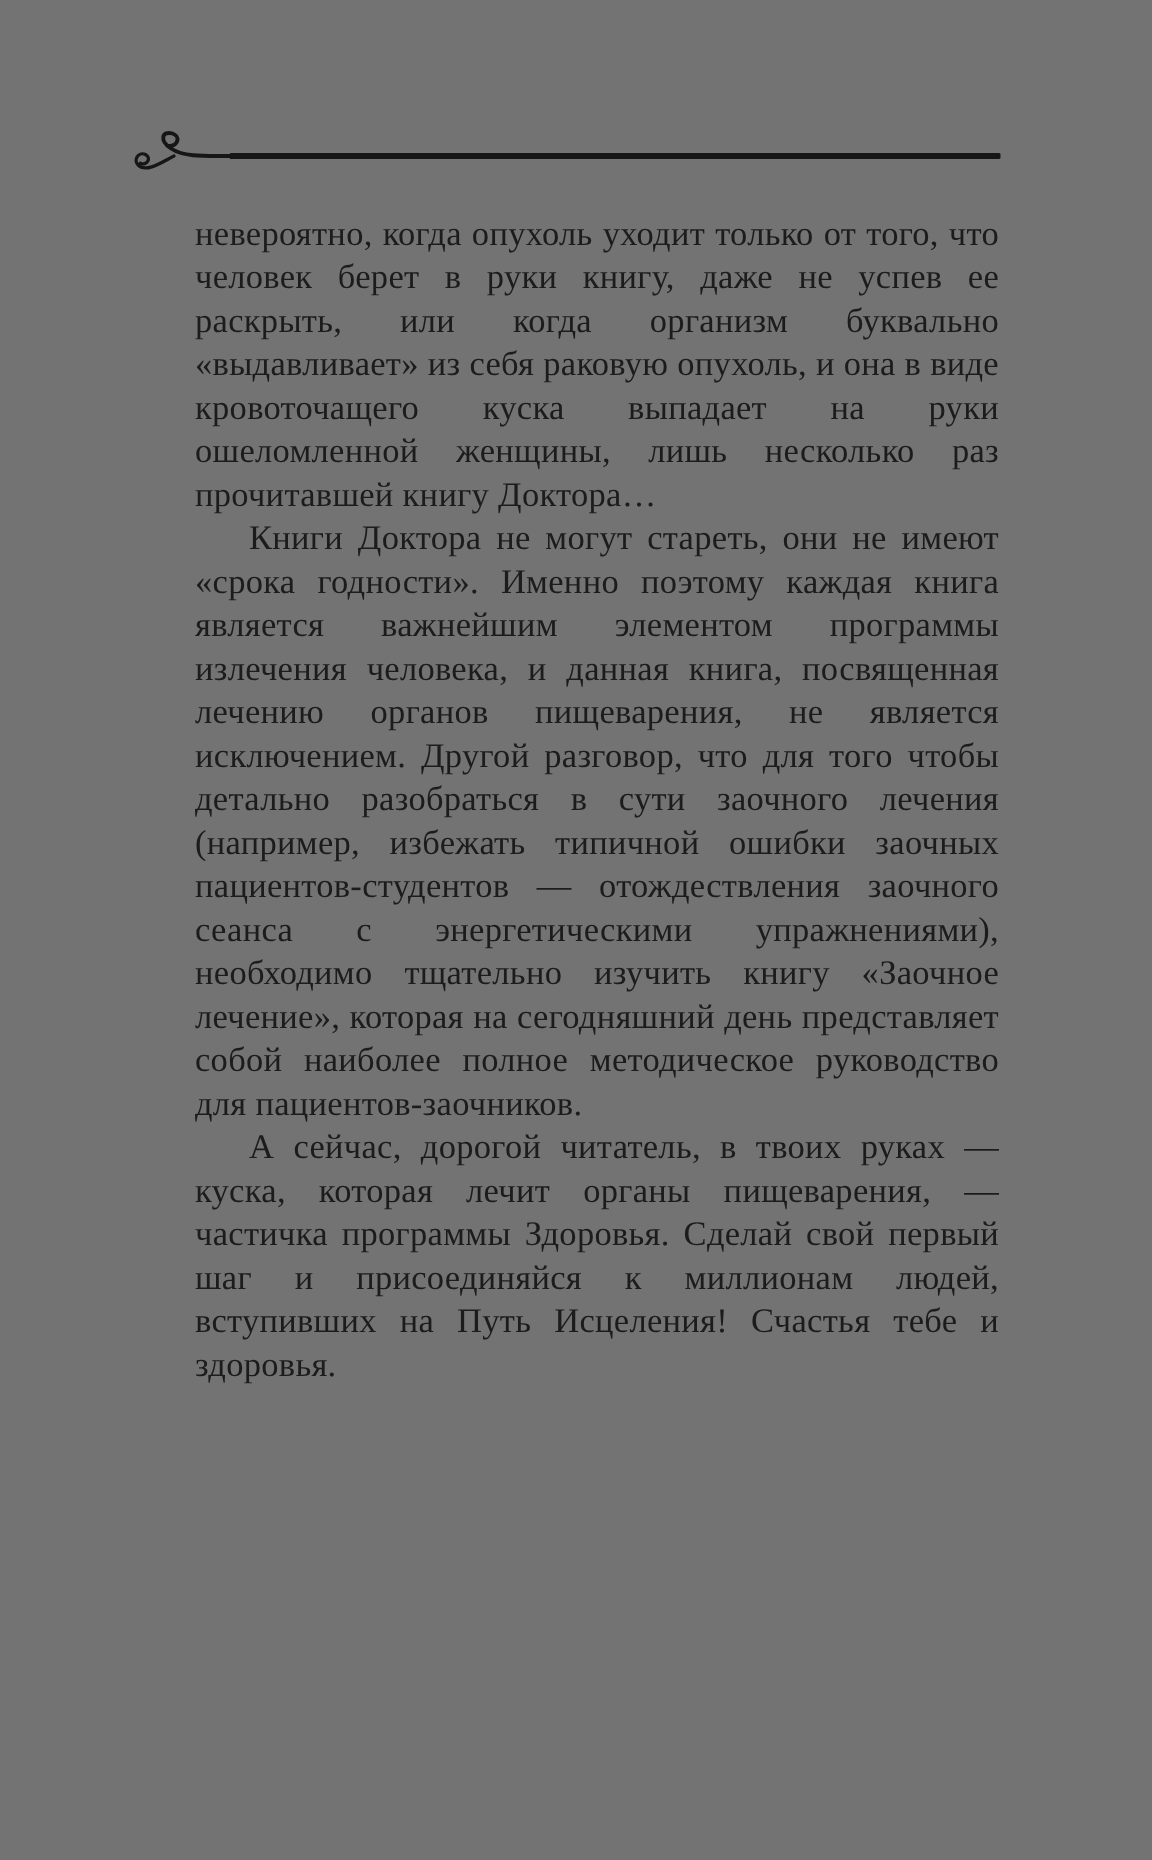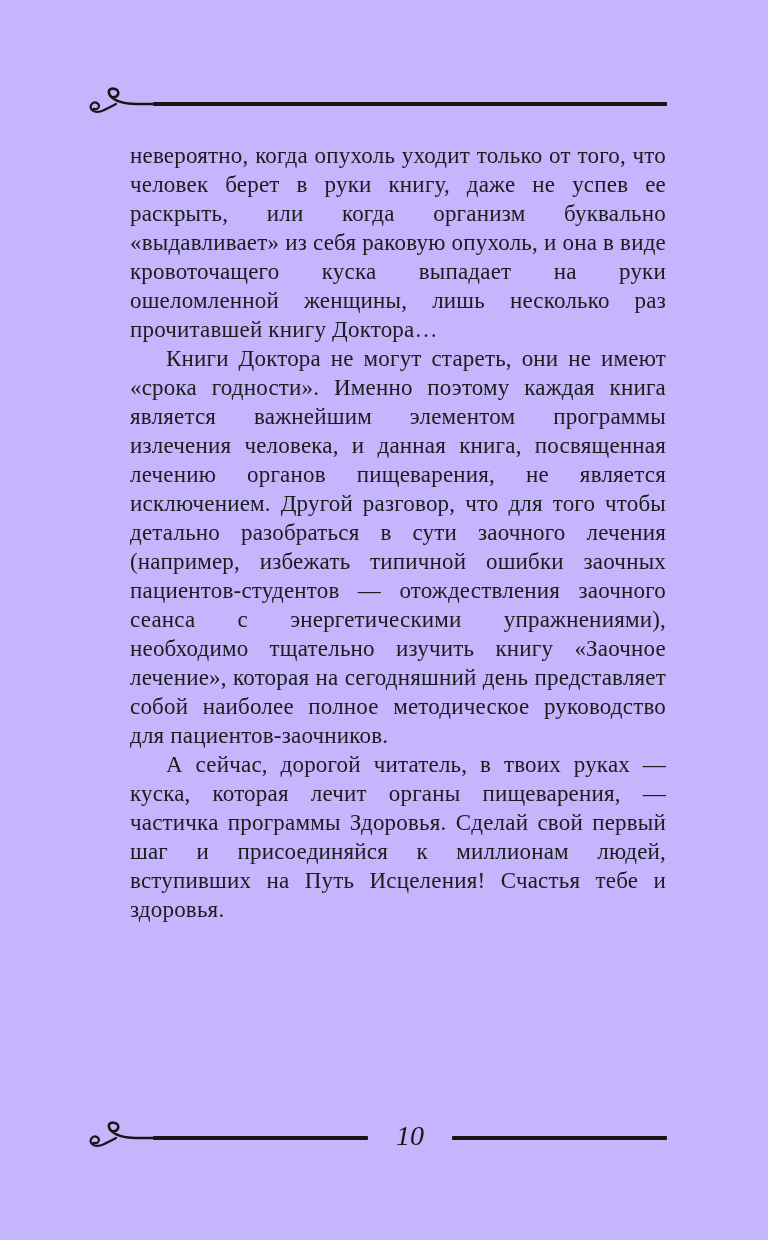--- a/index.html
+++ b/index.html
@@ -5,21 +5,21 @@
   html, body {
     margin: 0;
     padding: 0;
     background: #ffffff;
   }
   .sheet {
     position: relative;
     width: 768px;
     height: 1240px;
     margin: 0 auto;
-    background: #c4b5fd;
+    background: #737373;
     font-family: "Liberation Serif", "DejaVu Serif", serif;
     color: #1c1c1c;
     overflow: hidden;
   }
 
   
   .rule {
     position: absolute;
     left: 85px;
     width: 582px;
@@ -79,23 +79,14 @@
     </svg>
     <div class="rule-line"></div>
   </div>
 
   <div class="text-block">
     <p>невероятно, когда опухоль уходит только от того, что человек берет в руки книгу, даже не успев ее раскрыть, или когда организм буквально «выдавливает» из себя раковую опухоль, и она в виде кровоточащего куска выпадает на руки ошеломленной женщины, лишь несколько раз прочитавшей книгу Доктора…</p>
     <p class="indent">Книги Доктора не могут стареть, они не имеют «срока годности». Именно поэтому каждая книга является важнейшим элементом программы излечения человека, и данная книга, посвященная лечению органов пищеварения, не является исключением. Другой разговор, что для того чтобы детально разобраться в сути заочного лечения (например, избежать типичной ошибки заочных пациентов-студентов — отождествления заочного сеанса с энергетическими упражнениями), необходимо тщательно изучить книгу «Заочное лечение», которая на сегодняшний день представляет собой наиболее полное методическое руководство для пациентов-заочников.</p>
     <p class="indent">А сейчас, дорогой читатель, в твоих руках — куска, которая лечит органы пищеварения, — частичка программы Здоровья. Сделай свой первый шаг и присоединяйся к миллионам людей, вступивших на Путь Исцеления! Счастья тебе и здоровья.</p>
   </div>
 
-  <div class="rule rule-bottom">
-    <svg class="flourish" width="74" height="36" viewBox="0 0 74 36" aria-hidden="true">
-      <path d="M72 18 C 52 18, 38 19, 29 13 C 21 7.5, 23 1, 30 3 C 35.5 4.8, 34 12, 26.5 11.2" fill="none" stroke="#161616" stroke-width="2.6" stroke-linecap="round"></path>
-      <path d="M31 18 C 23 22, 13 29, 7.5 24.5 C 3.2 20.8, 7.5 14.5, 12.3 17.2 C 16 19.4, 13 24.6, 8.6 22.8" fill="none" stroke="#161616" stroke-width="2.2" stroke-linecap="round"></path>
-    </svg>
-    <div class="rule-line"></div>
-    <span class="page-num">10</span>
-    <div class="rule-line"></div>
-  </div>
 
 </div>
 
 </body></html>

